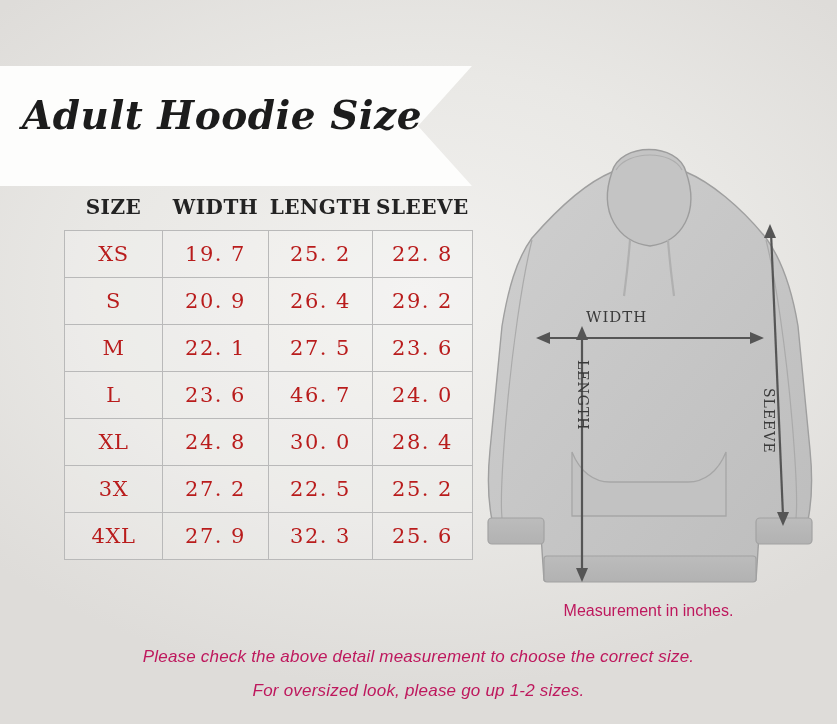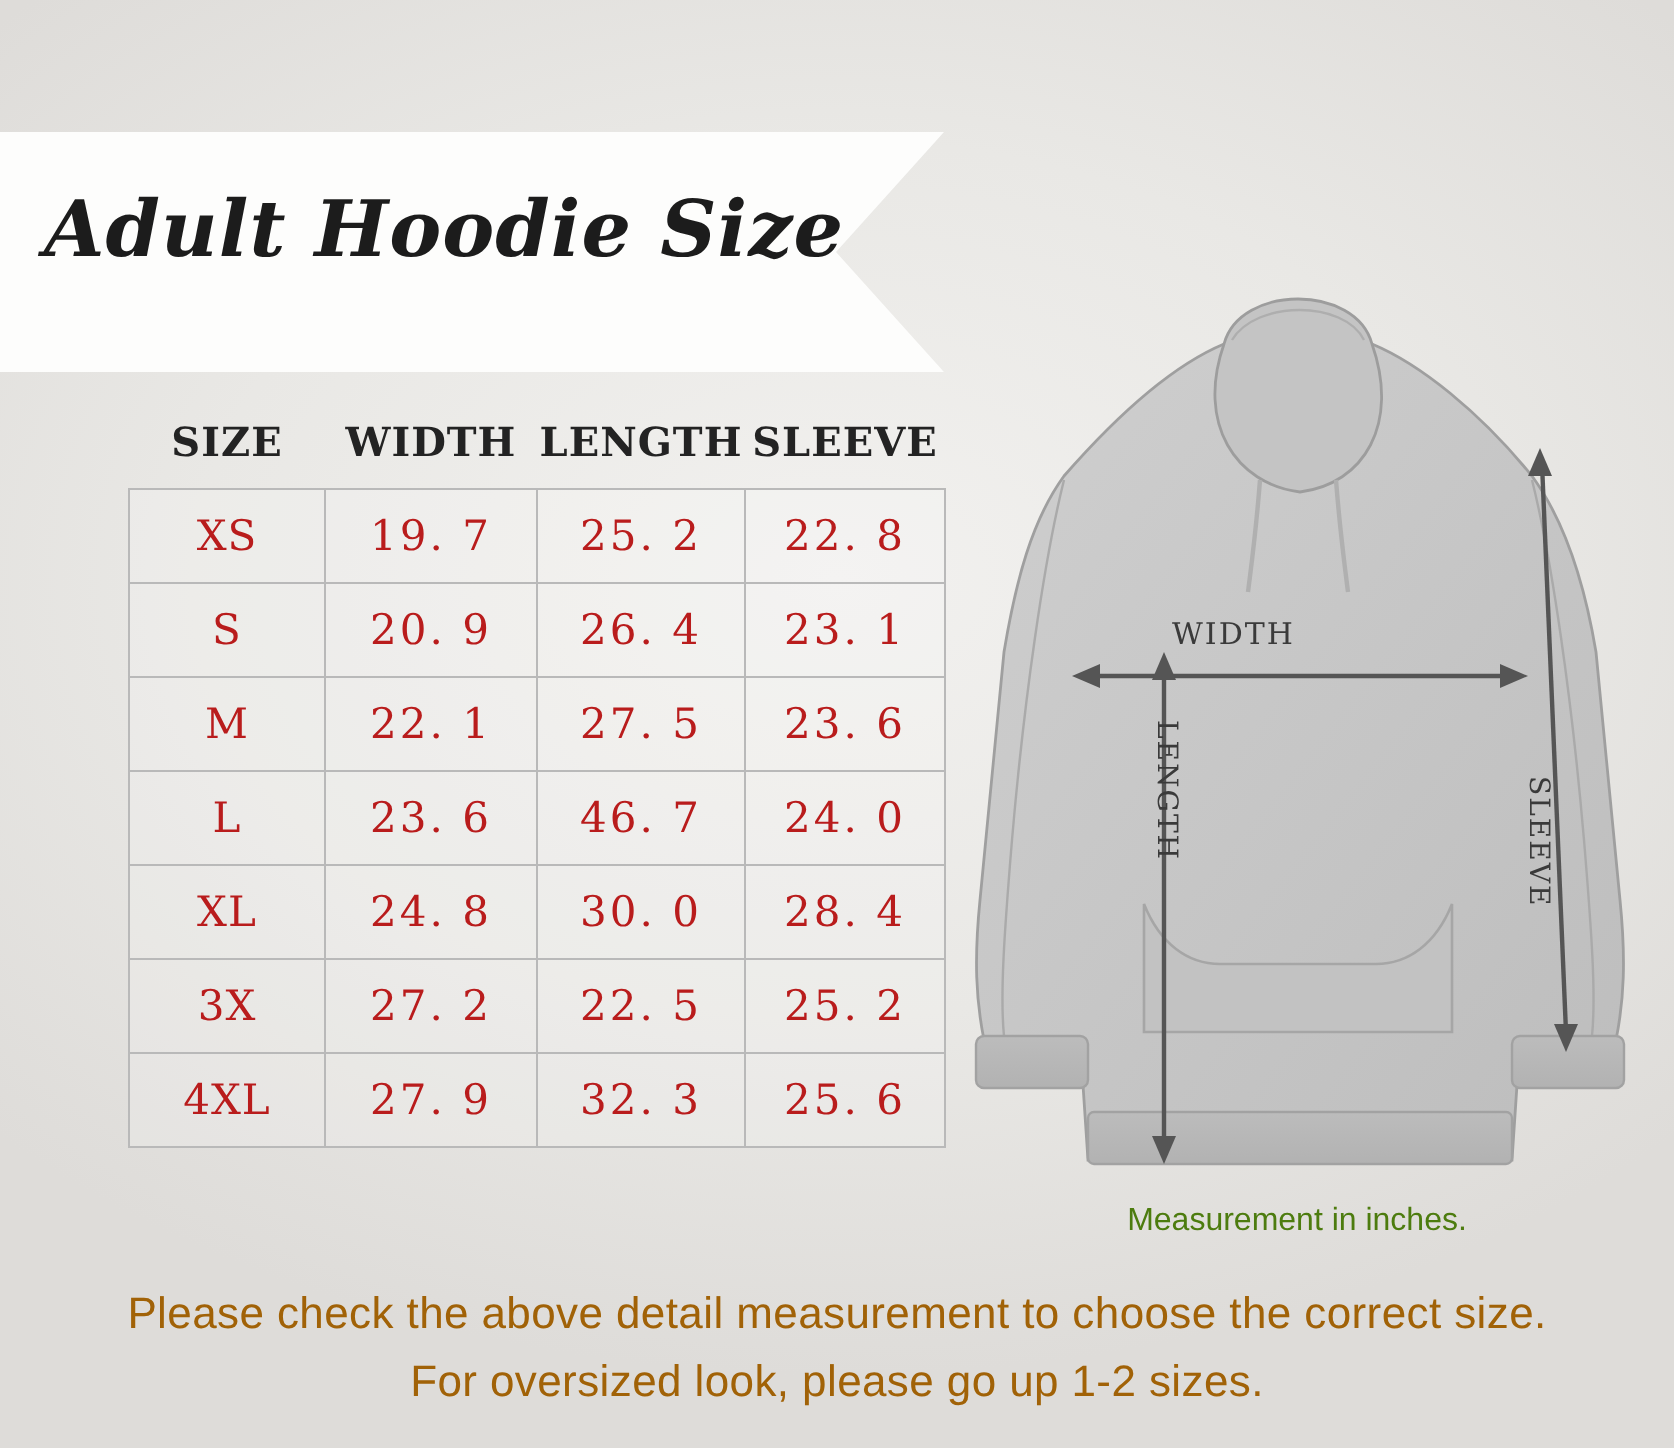--- a/index.html
+++ b/index.html
@@ -50,21 +50,21 @@
     font-size: 39px;
     letter-spacing: 0.5px;
     color: #1c1c1c;
     white-space: nowrap;
   }
 
   
   .table-wrap {
     position: absolute;
     left: 28px;
-    top: 205px;
+    top: 191px;
     width: 408px;
     padding-left: 36px;
   }
   table.size-chart {
     border-collapse: collapse;
     width: 408px;
     table-layout: fixed;
   }
   table.size-chart th {
     font-family: "DejaVu Serif", serif;
@@ -103,21 +103,21 @@
     height: 480px;
   }
   .measure-note {
     position: absolute;
     left: 460px;
     top: 602px;
     width: 377px;
     text-align: center;
     font-family: "Liberation Sans", sans-serif;
     font-size: 16px;
-    color: #4d7c0f;
+    color: #be185d;
   }
   .label-width {
     position: absolute;
     left: 586px;
     top: 308px;
     font-family: "DejaVu Serif", serif;
     font-size: 15px;
     letter-spacing: 1px;
     color: #3a3a3a;
   }
@@ -145,24 +145,25 @@
   
   .footer {
     position: absolute;
     left: 0;
     top: 640px;
     width: 837px;
     text-align: center;
   }
   .footer-line {
     font-family: "Liberation Sans", sans-serif;
-    font-size: 22px;
-    color: #a16207;
+    font-size: 17px;
+    color: #be185d;
     line-height: 34px;
     letter-spacing: 0.2px;
+    font-style: italic;
   }
 </style>
 </head>
 <body>
 
 <div class="bg-grad"></div>
 
 <div class="sheet">
 
   <div class="banner">
@@ -189,21 +190,21 @@
         <tr>
           <td class="size-col">XS</td>
           <td>19. 7</td>
           <td>25. 2</td>
           <td>22. 8</td>
         </tr>
         <tr>
           <td class="size-col">S</td>
           <td>20. 9</td>
           <td>26. 4</td>
-          <td>23. 1</td>
+          <td>29. 2</td>
         </tr>
         <tr>
           <td class="size-col">M</td>
           <td>22. 1</td>
           <td>27. 5</td>
           <td>23. 6</td>
         </tr>
         <tr>
           <td class="size-col">L</td>
           <td>23. 6</td>

